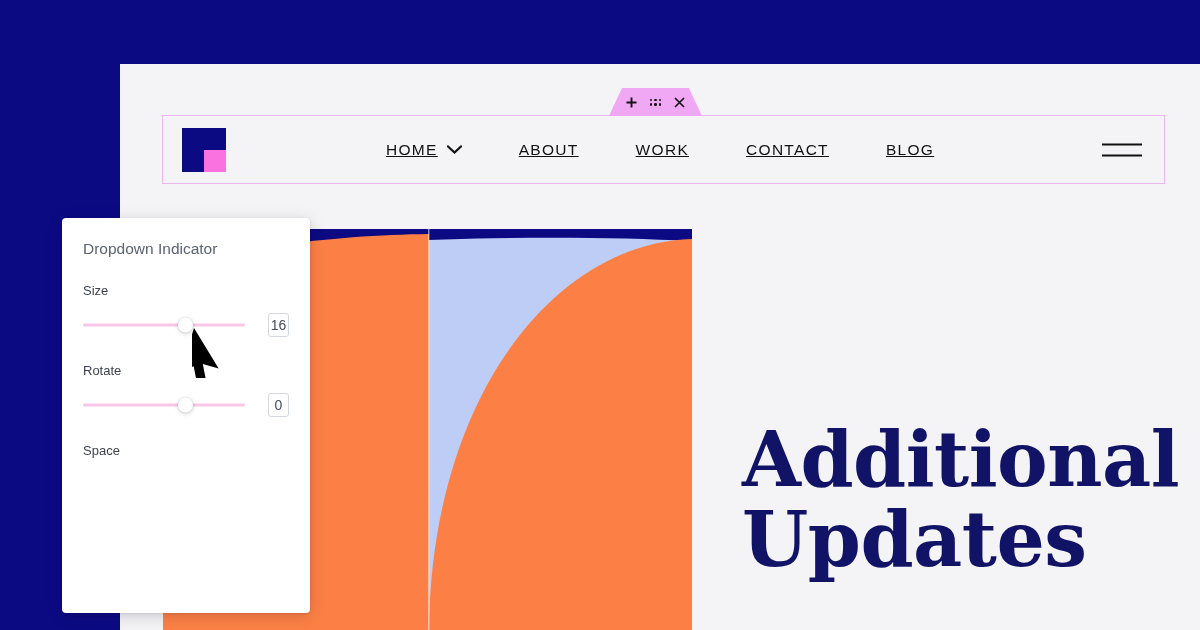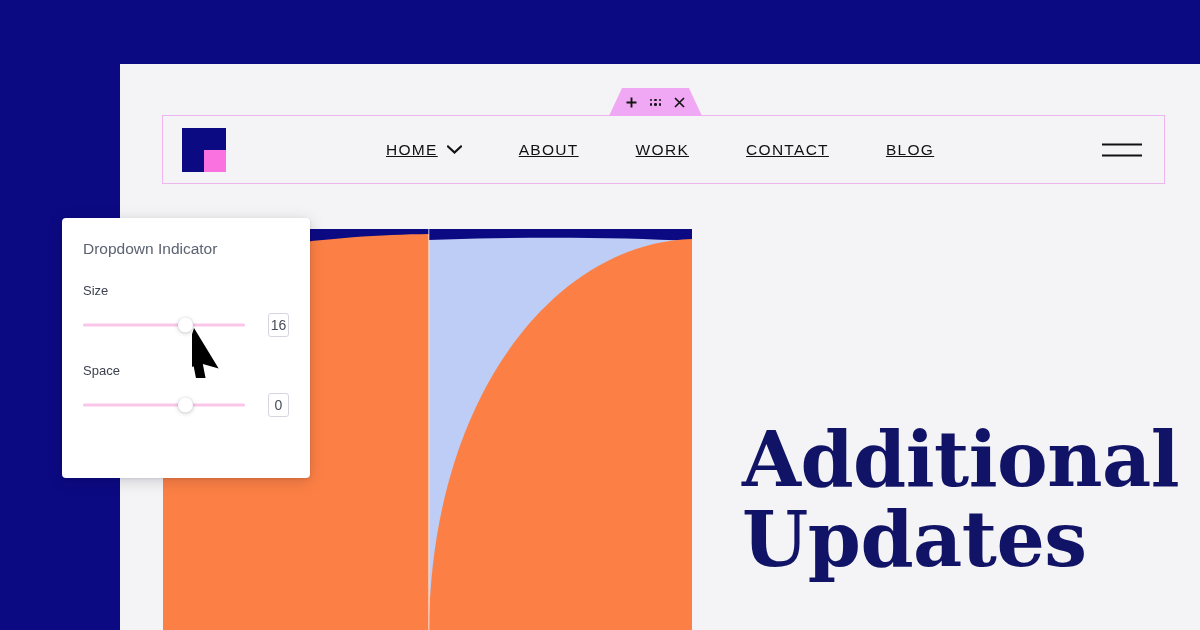--- a/index.html
+++ b/index.html
@@ -139,21 +139,21 @@
     line-height: 80px;
     color: #111366;
     letter-spacing: -0.5px;
     white-space: pre-line;
   }
 
   
   #panel {
     position: absolute;
     left: 62px; top: 218px;
-    width: 248px; height: 260px;
+    width: 248px; height: 395px;
     background: #ffffff;
     border-radius: 4px;
     box-shadow: 0 3px 16px rgba(10,10,40,0.16), 0 1px 3px rgba(10,10,40,0.10);
     padding: 22px 21px 0 21px;
   }
   #panel-title {
     font-size: 15.5px;
     color: #5b6270;
     font-weight: 400;
     margin-bottom: 25px;
@@ -315,31 +315,32 @@
       <div class="ctrl-row">
         <div class="slider">
           <div class="track"></div>
           <div class="thumb" style="left:63%"></div>
         </div>
         <div class="valbox">16</div>
       </div>
     </div>
 
     <div class="ctrl">
-      <div class="ctrl-label">Space</div>
+      <div class="ctrl-label">Rotate</div>
       <div class="ctrl-row">
         <div class="slider">
           <div class="track"></div>
           <div class="thumb" style="left:63%"></div>
         </div>
         <div class="valbox">0</div>
       </div>
     </div>
 
     <div class="ctrl">
+      <div class="ctrl-label">Space</div>
     </div>
 
   </div>
 
   <svg id="cursor" viewBox="0 0 46 52">
     <path d="M2 2 L2 50 L13.5 38.5 L21 52 L29 47 L21.5 33.5 L38 33 Z" fill="#000000" transform="rotate(18 2 2)"></path>
   </svg>
 
 </div>
 

